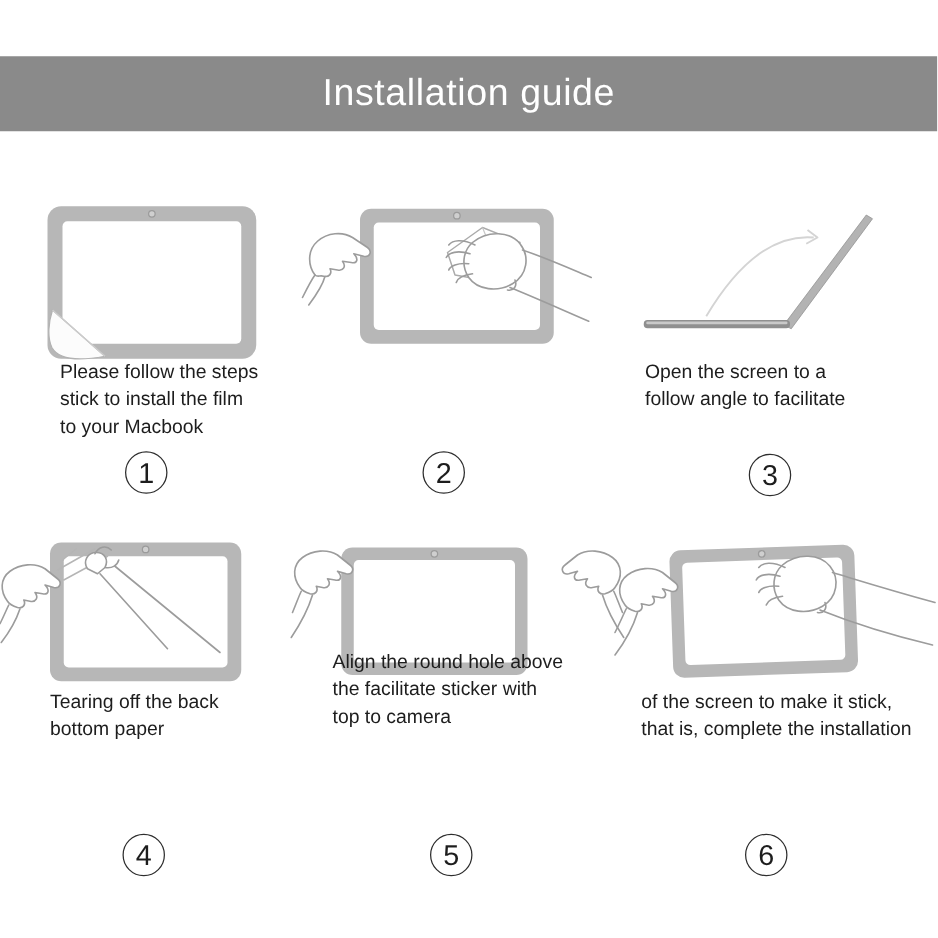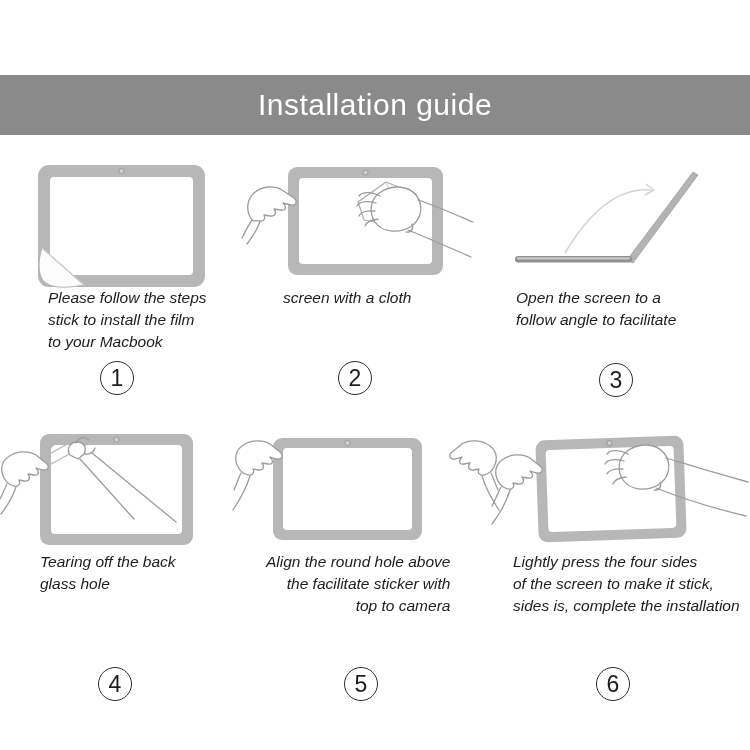--- a/index.html
+++ b/index.html
@@ -1,22 +1,22 @@
 <!DOCTYPE html>
 <html><head>
 <meta charset="utf-8">
 <style>
   html,body{margin:0;padding:0;background:#ffffff;}
   body{font-family:"Liberation Sans", sans-serif;}
   .canvas{position:relative;width:750px;height:750px;background:#ffffff;overflow:hidden;}
   .header{position:absolute;left:0;top:45px;width:750px;height:60px;background:#8a8a8a;
-          display:flex;align-items:center;justify-content:center;margin-top:30px;}
+          display:flex;align-items:center;justify-content:center;}
   .header .title{color:#ffffff;font-size:30px;letter-spacing:0.5px;font-weight:400;}
   .illus{position:absolute;}
-  .caption{position:absolute;color:#1d1d1d;font-size:15.5px;line-height:22px;white-space:nowrap;font-style:italic;}
+  .caption{position:absolute;color:#1d1d1d;font-size:15.5px;line-height:22px;white-space:nowrap;}
   .cl{display:block;}
   .numbadge{position:absolute;width:34px;height:34px;border:1.5px solid #2e2e2e;border-radius:50%;
             display:flex;align-items:center;justify-content:center;color:#1d1d1d;
             font-size:23px;font-weight:400;box-sizing:border-box;}
   svg{display:block;}
 </style>
 </head>
 <body>
 
 <div class="canvas">
@@ -62,21 +62,20 @@
         <path d="M136,45 C126,42 119,44 117,48" fill="none"></path>
         <path d="M135,53 C126,52 120,55 119,58" fill="none"></path>
         <path d="M138,61 C130,62 126,65 125,68" fill="none"></path>
         <path d="M172,66 C174,71 171,75 166,74" fill="none"></path>
       </g>
 
       <path d="M178,42 C196,48 214,56 233,64" fill="none" stroke="#9c9c9c" stroke-width="1.3" stroke-linecap="round"></path>
       <path d="M168,72 C188,80 210,90 231,99" fill="none" stroke="#9c9c9c" stroke-width="1.3" stroke-linecap="round"></path>
     </svg>
     <div class="caption" style="left:283px;top:287px;">
-      <span class="cl">screen with a cloth</span>
     </div>
     <div class="numbadge" style="left:338px;top:361px;">2</div>
   </div>
 
   <div>
     <svg class="illus" style="left:505px;top:160px;" width="225" height="120" viewBox="0 0 225 120">
       <path d="M60,93 Q100,26 146,30" fill="none" stroke="#d4d4d4" stroke-width="1.5"></path>
       <path d="M141,24 L149,30 L140,35" fill="none" stroke="#d4d4d4" stroke-width="1.5" stroke-linejoin="round"></path>
       <polygon points="122,100 188,12 193,15 128,103" fill="#b3b3b3" stroke="#8f8f8f" stroke-width="0.6"></polygon>
       <rect x="10" y="96" width="117" height="6.5" rx="3" fill="#8f8f8f"></rect>
@@ -106,21 +105,21 @@
       <g stroke="#9c9c9c" stroke-width="1.3" fill="#ffffff" stroke-linecap="round" stroke-linejoin="round">
         <path d="M70,30 C66,24 70,17 77,17 C84,17 87,23 84,29 L78,34 Z"></path>
         <path d="M76,18 C79,12 85,11 89,15" fill="none"></path>
         <path d="M84,29 C90,30 94,27 95,23" fill="none"></path>
         <path d="M80,34 L134,94" fill="none"></path>
         <path d="M92,28 L176,97" fill="none"></path>
       </g>
     </svg>
     <div class="caption" style="left:40px;top:551px;">
       <span class="cl">Tearing off the back</span>
-      <span class="cl">glass hole</span>
+      <span class="cl">bottom paper</span>
     </div>
     <div class="numbadge" style="left:98px;top:667px;">4</div>
   </div>
 
   <div>
     <svg class="illus" style="left:232px;top:420px;" width="268" height="142" viewBox="0 0 268 142">
       <rect x="41" y="18" width="149" height="102" rx="9" fill="#b7b7b7"></rect>
       <rect x="51" y="28" width="129" height="82" rx="4" fill="#ffffff"></rect>
       <circle cx="115.5" cy="23" r="2.6" fill="#cfcfcf" stroke="#9b9b9b" stroke-width="1"></circle>
 
@@ -131,21 +130,21 @@
       </g>
 
       <g transform="translate(268,0) scale(-1,1)">
         <g stroke="#9c9c9c" stroke-width="1.3" fill="#ffffff" stroke-linecap="round" stroke-linejoin="round">
           <path d="M8,50 C2,42 2,32 10,26 C18,20 30,19 38,24 L48,32 C52,35 50,40 45,39 L38,37 C42,41 41,45 36,44 L30,43 C33,47 31,51 26,50 L21,49 C23,53 20,56 16,55 C13,54 10,53 8,50 Z"></path>
           <path d="M2,70 C5,63 7,57 9,53" fill="none"></path>
           <path d="M18,56 C15,66 9,78 1,90" fill="none"></path>
         </g>
       </g>
     </svg>
-    <div class="caption" style="left:266px;top:551px;text-align:right;">
+    <div class="caption" style="left:266px;top:519px;">
       <span class="cl">Align the round hole above</span>
       <span class="cl">the facilitate sticker with</span>
       <span class="cl">top to camera</span>
     </div>
     <div class="numbadge" style="left:344px;top:667px;">5</div>
   </div>
 
   <div>
     <svg class="illus" style="left:490px;top:420px;" width="260" height="142" viewBox="0 0 260 142">
       <g transform="rotate(-2 121 69)">
@@ -165,20 +164,19 @@
         <path d="M138,34 C128,29 120,30 117,34" fill="none"></path>
         <path d="M134,41 C124,38 117,40 115,44" fill="none"></path>
         <path d="M133,49 C124,48 118,51 117,54" fill="none"></path>
         <path d="M136,57 C128,58 124,61 123,64" fill="none"></path>
         <path d="M170,62 C172,67 169,71 164,70" fill="none"></path>
         <path d="M176,38 C196,44 218,51 258,62" fill="none"></path>
         <path d="M166,68 C186,76 210,85 256,96" fill="none"></path>
       </g>
     </svg>
     <div class="caption" style="left:513px;top:551px;">
-      <span class="cl">Lightly press the four sides</span>
       <span class="cl">of the screen to make it stick,</span>
-      <span class="cl">sides is, complete the installation</span>
+      <span class="cl">that is, complete the installation</span>
     </div>
     <div class="numbadge" style="left:596px;top:667px;">6</div>
   </div>
 
 </div>
 
 </body></html>

